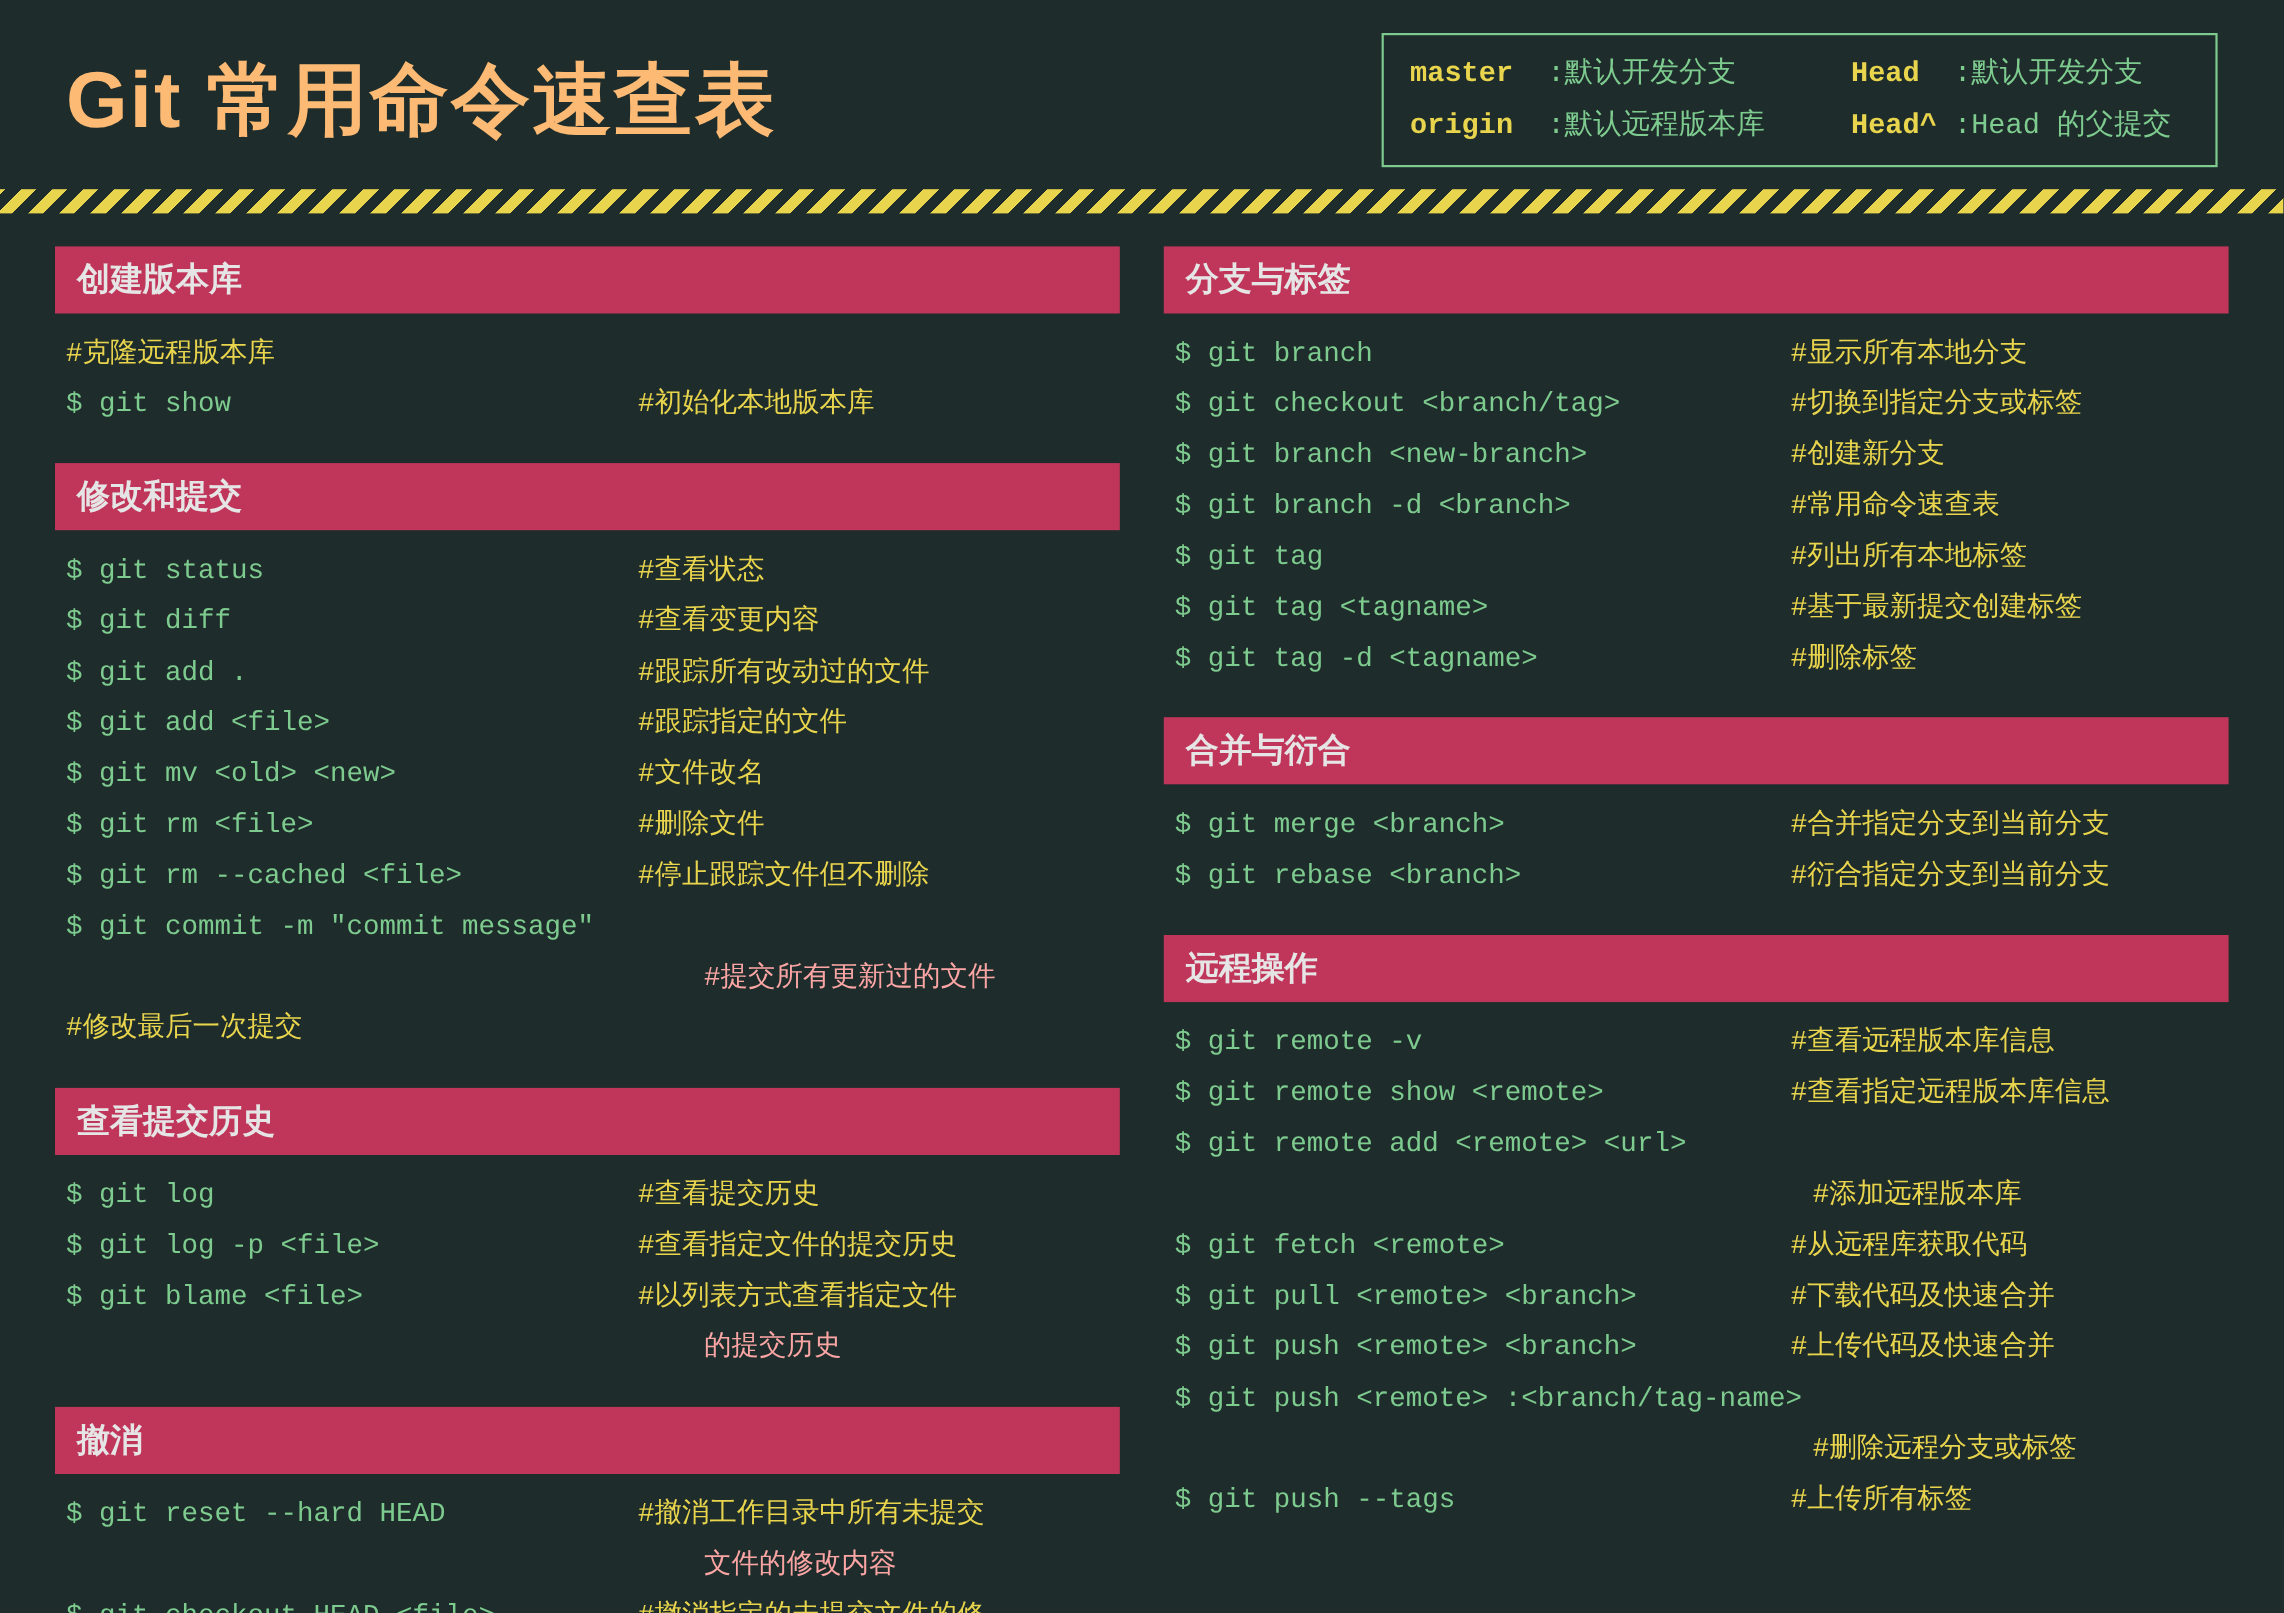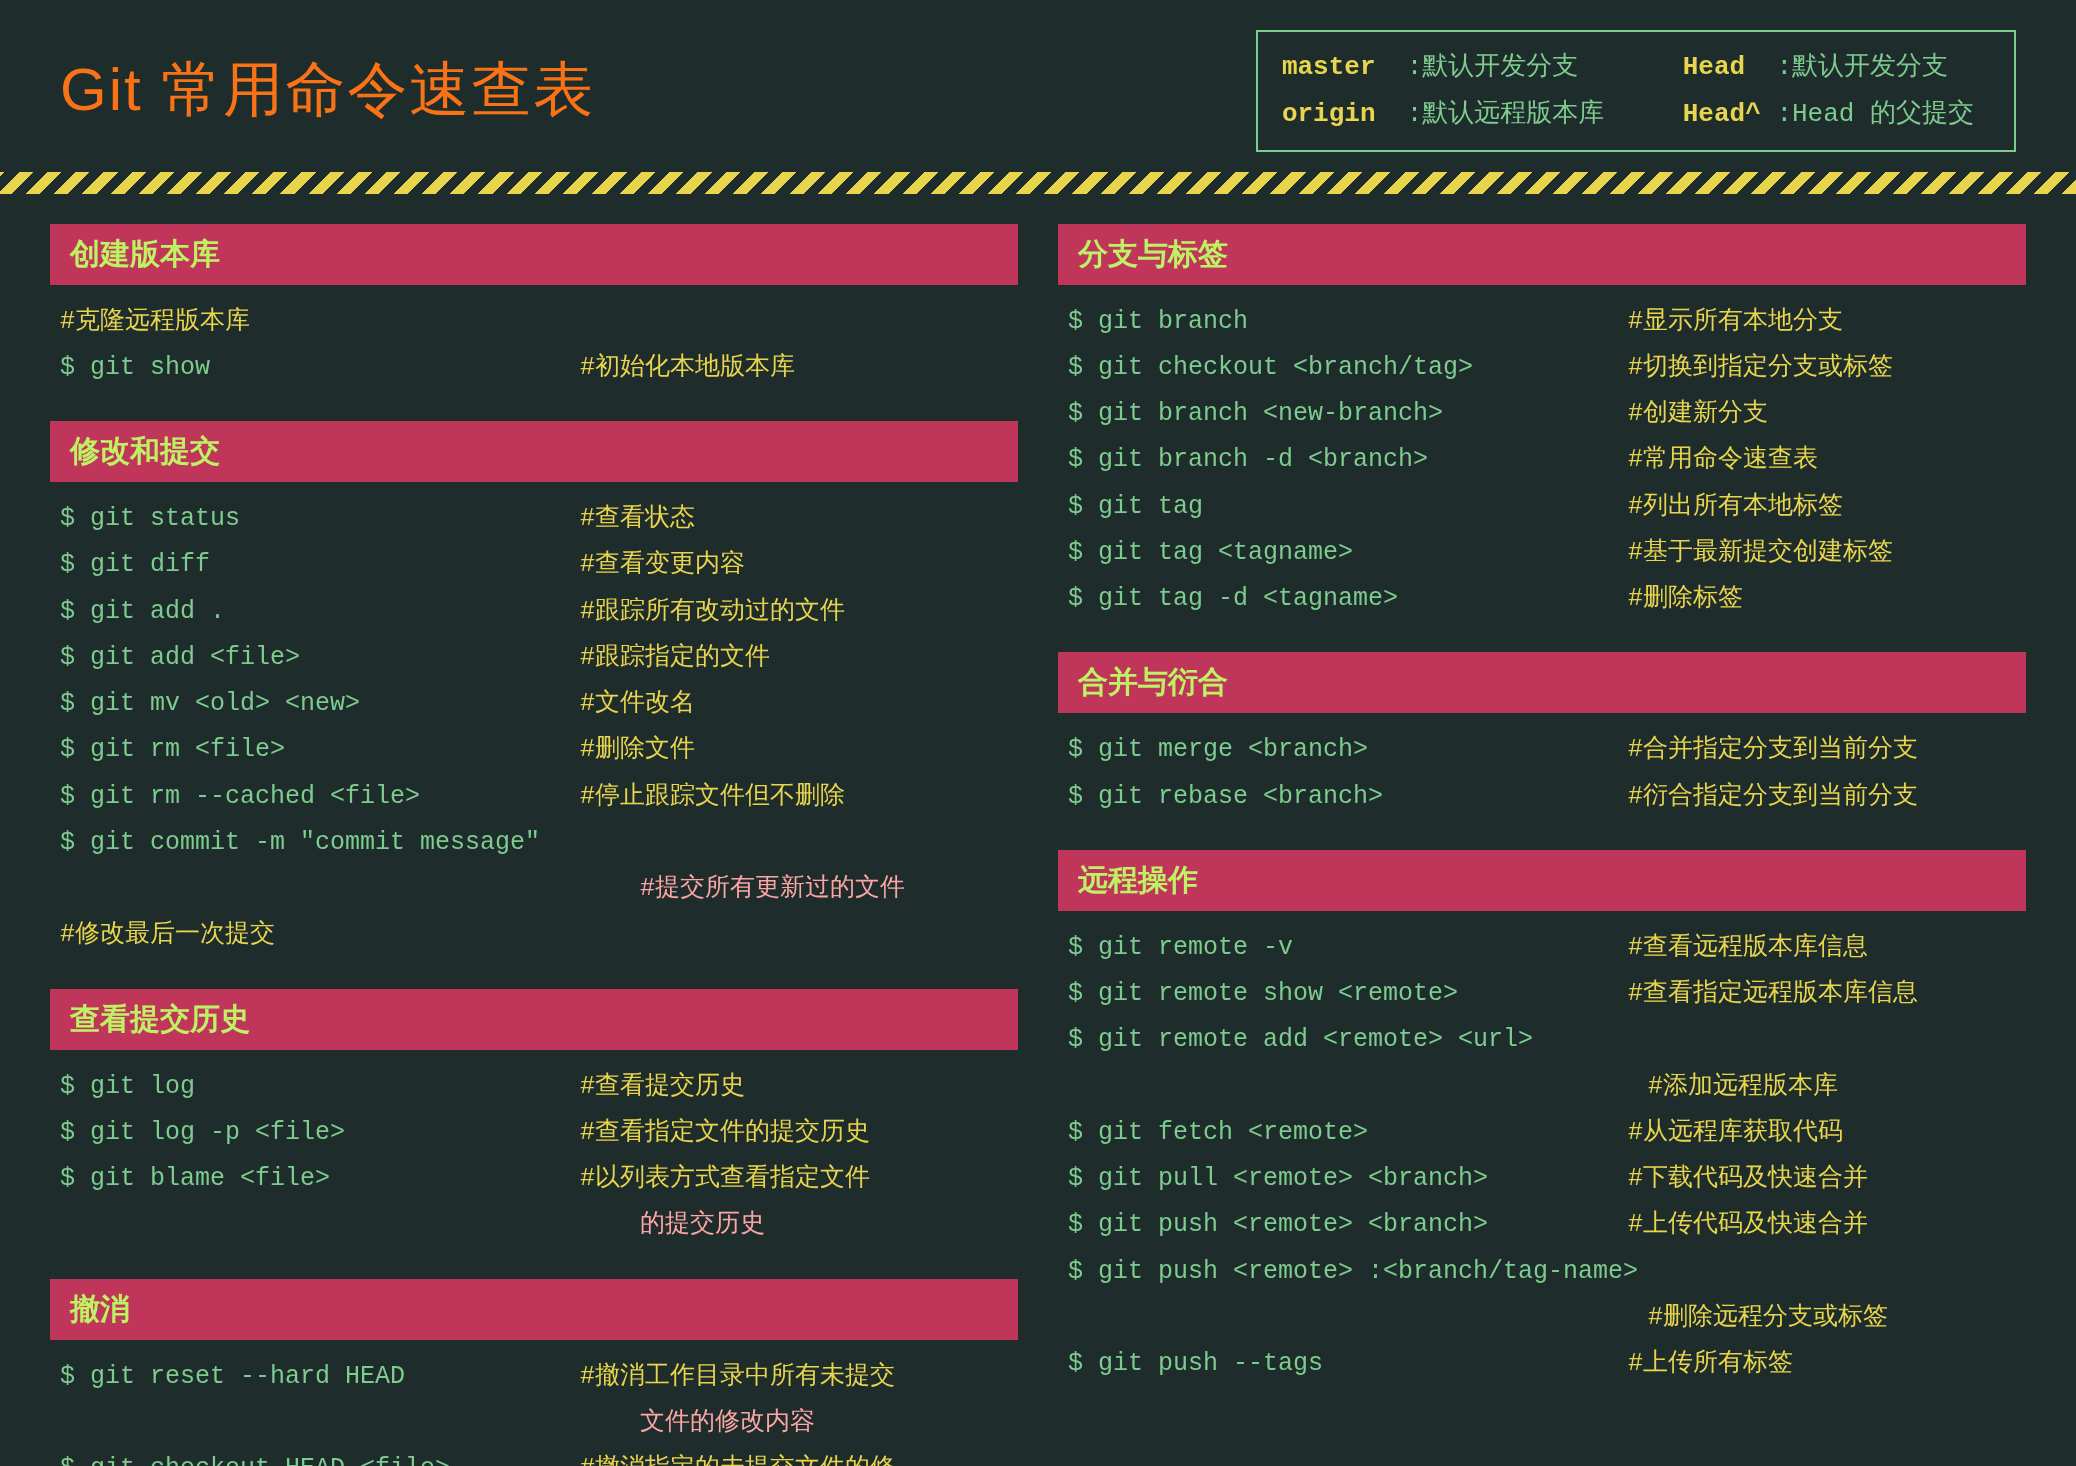--- a/index.html
+++ b/index.html
@@ -24,23 +24,23 @@
 
     
     .header {
       display: flex;
       align-items: center;
       justify-content: space-between;
       padding: 30px 60px 20px 60px;
     }
 
     .title {
-      font-size: 60px;
-      font-weight: normal;
-      color: #f97316;
+      font-size: 72px;
+      font-weight: bold;
+      color: #fdba74;
       font-family: sans-serif;
       letter-spacing: 2px;
     }
 
     .legend-box {
       border: 2px solid #7ecb8f;
       padding: 12px 24px;
       font-size: 26px;
       color: #7ecb8f;
       line-height: 1.8;
@@ -88,21 +88,21 @@
       gap: 30px;
     }
 
     
     .section {
       background: transparent;
     }
 
     .section-header {
       background-color: #c0365a;
-      color: #bef264;
+      color: #e5e5e5;
       font-size: 30px;
       font-weight: bold;
       font-family: sans-serif;
       padding: 10px 20px;
       margin-bottom: 14px;
     }
 
     .section-body {
       padding: 0 10px;
       font-size: 25px;

